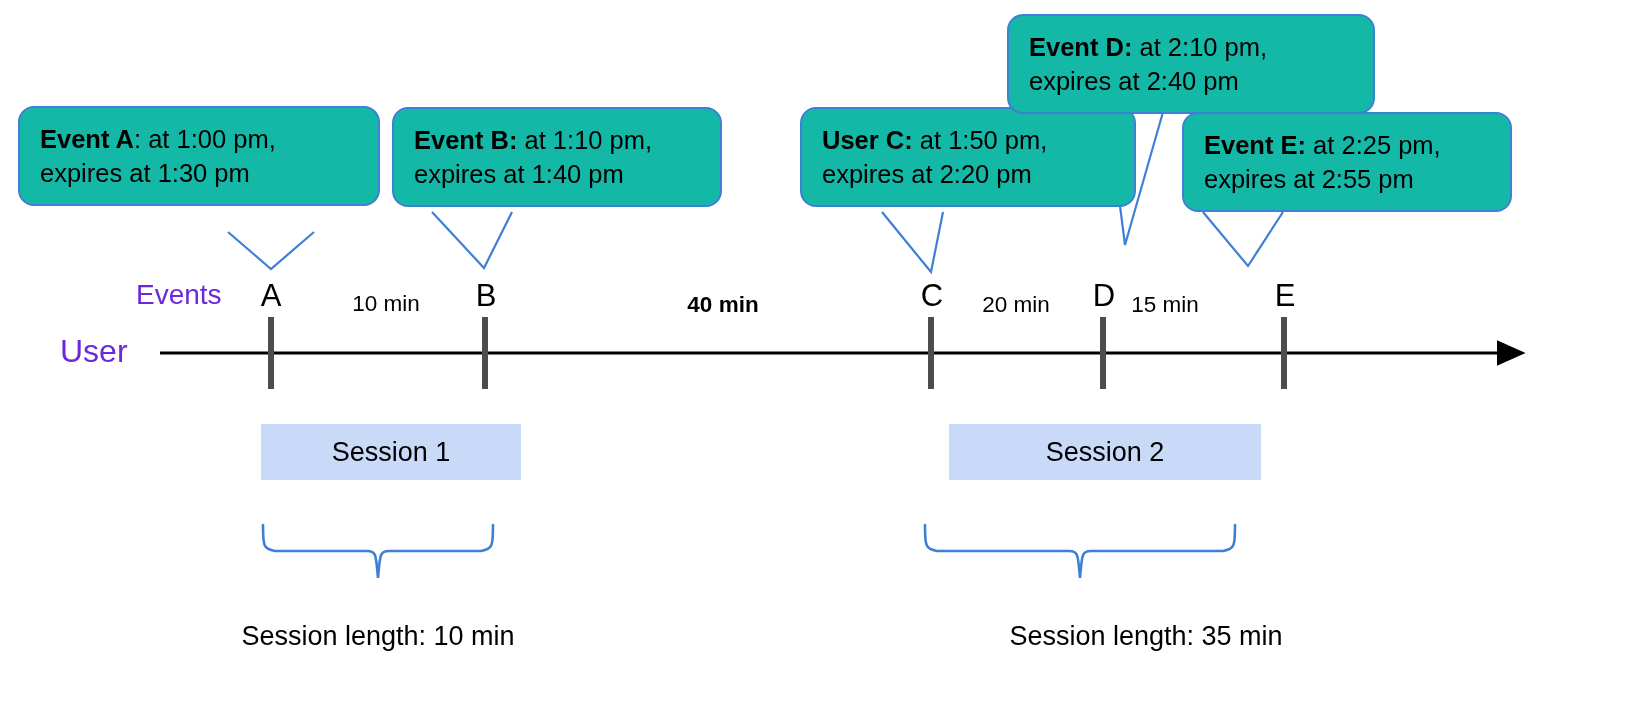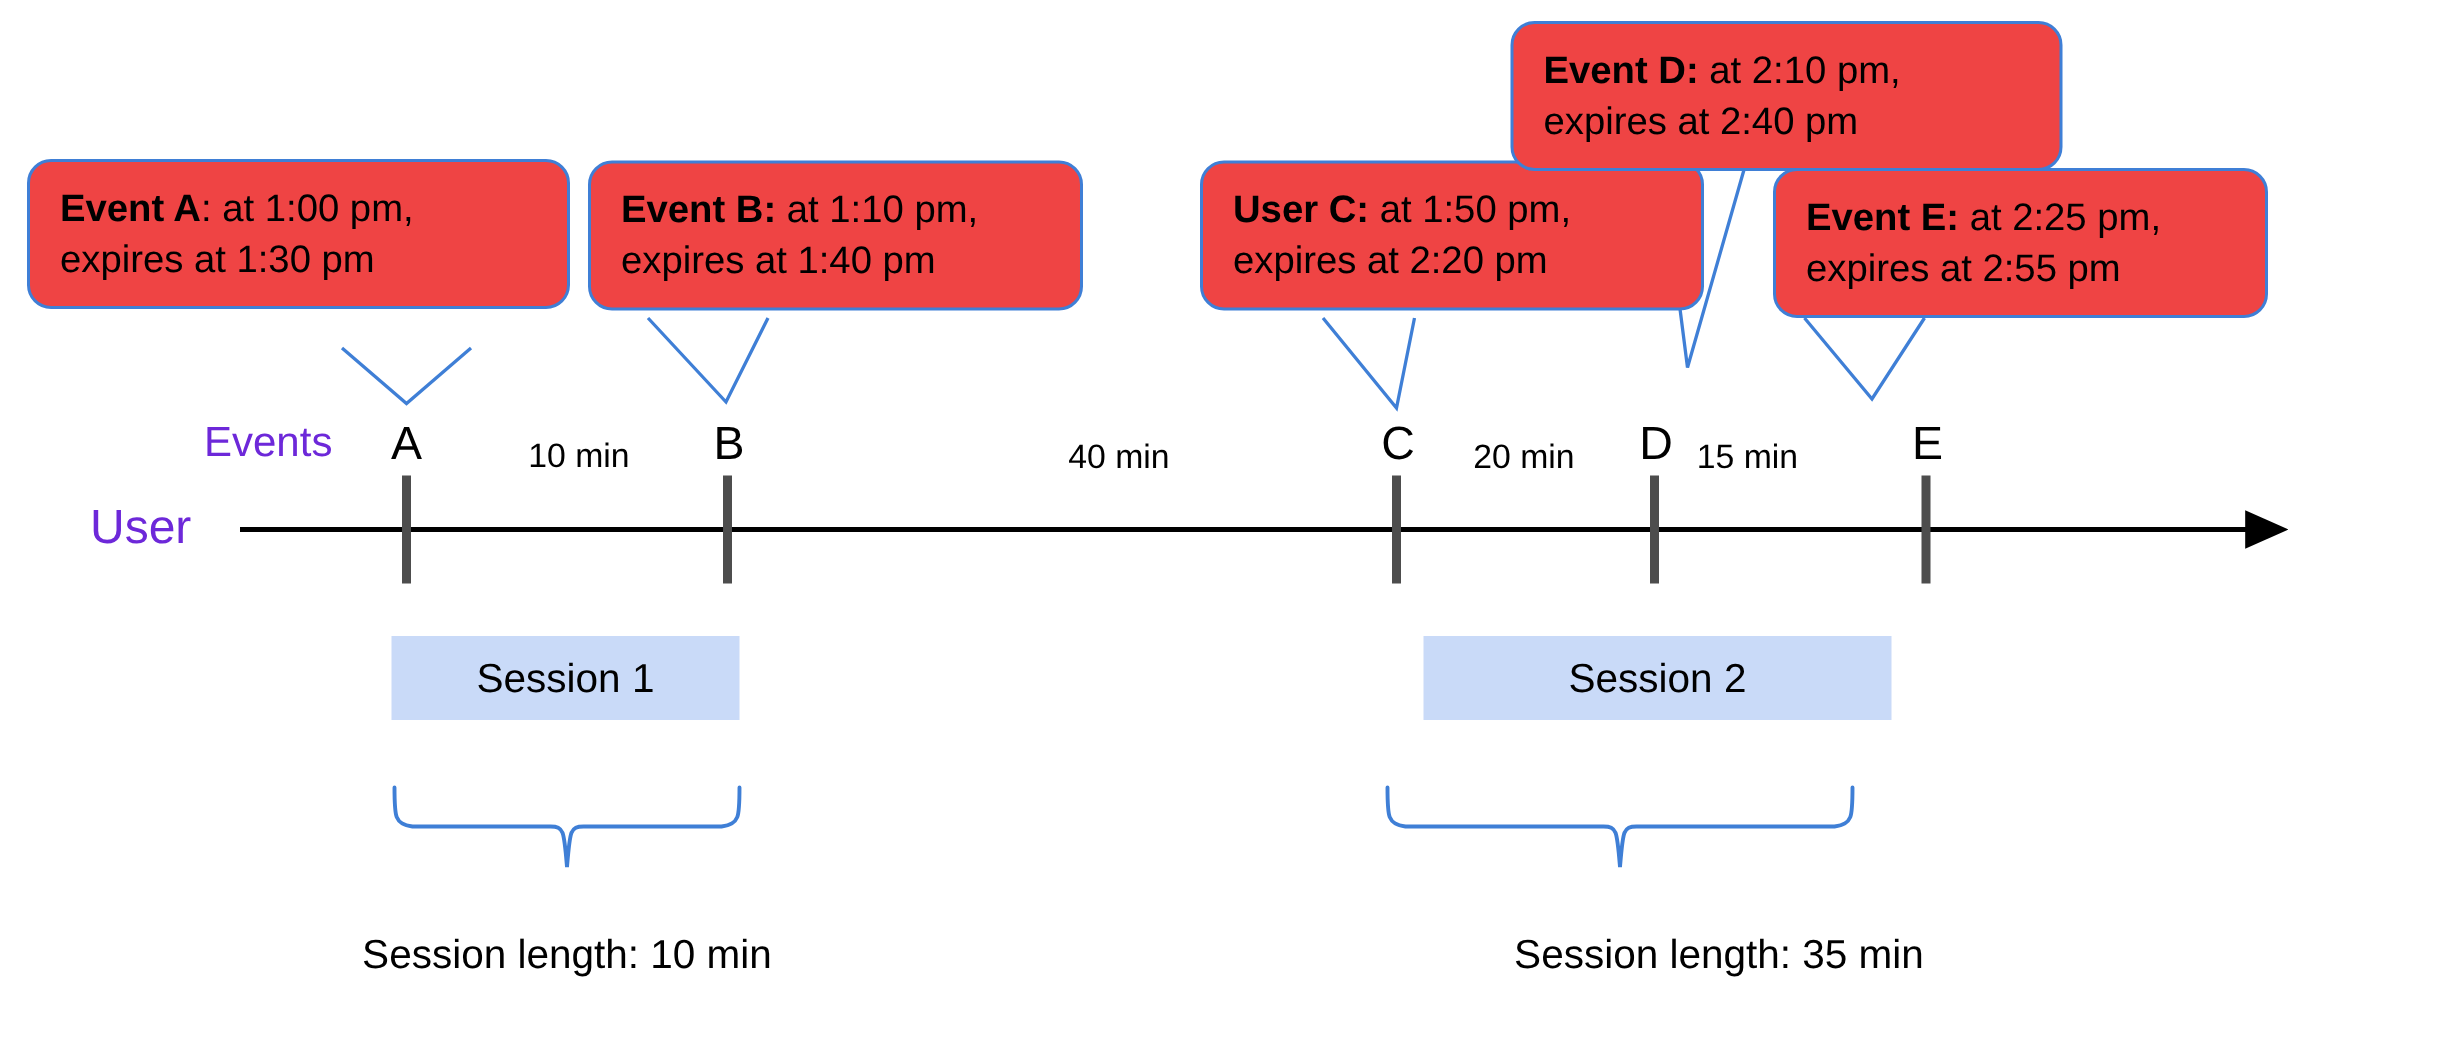--- a/index.html
+++ b/index.html
@@ -20,21 +20,21 @@
     left: 0; top: 0;
     width: 1634px;
     height: 702px;
   }
   
   .callout {
     position: absolute;
     box-sizing: border-box;
     border: 2.2px solid #3f7fd6;
     border-radius: 16px;
-    background: #ef4444;
+    background: #14b8a6;
     padding: 14px 18px 14px 20px;
     font-size: 25.5px;
     line-height: 34px;
     color: #000000;
     white-space: nowrap;
     z-index: 3;
   }
   .callout .lead { font-weight: bold; }
   .callout .line2 { display: block; }
 
@@ -84,21 +84,21 @@
     position: absolute;
     box-sizing: border-box;
     background: #c9daf8;
     display: flex;
     align-items: center;
     justify-content: center;
     font-size: 27px;
     color: #000000;
     z-index: 3;
   }
-  #session-box-1 { left: 261px; top: 424px; width: 232px; height: 56px; }
+  #session-box-1 { left: 261px; top: 424px; width: 260px; height: 56px; }
   #session-box-2 { left: 949px; top: 424px; width: 312px; height: 56px; }
 
   
   .session-caption {
     position: absolute;
     font-size: 27px;
     color: #000000;
     transform: translateX(-50%);
     white-space: nowrap;
     z-index: 4;
@@ -167,21 +167,21 @@
   <div class="axis-label" id="events-label">Events</div>
   <div class="axis-label" id="user-label">User</div>
 
   <div class="evt-letter" style="left:271px;  top:278px;">A</div>
   <div class="evt-letter" style="left:486px;  top:278px;">B</div>
   <div class="evt-letter" style="left:932px;  top:278px;">C</div>
   <div class="evt-letter" style="left:1104px; top:278px;">D</div>
   <div class="evt-letter" style="left:1285px; top:278px;">E</div>
 
   <div class="gap-label" style="left:386px;  top:291px;">10 min</div>
-  <div class="gap-label" style="left:746px;  top:292px;">40 min</div>
+  <div class="gap-label" style="left:723px;  top:292px;font-weight:bold;">40 min</div>
   <div class="gap-label" style="left:1016px; top:292px;">20 min</div>
   <div class="gap-label" style="left:1165px; top:292px;">15 min</div>
 
   <div class="session-box" id="session-box-1">
     <span>Session 1</span>
   </div>
   <div class="session-box" id="session-box-2">
     <span>Session 2</span>
   </div>
 

